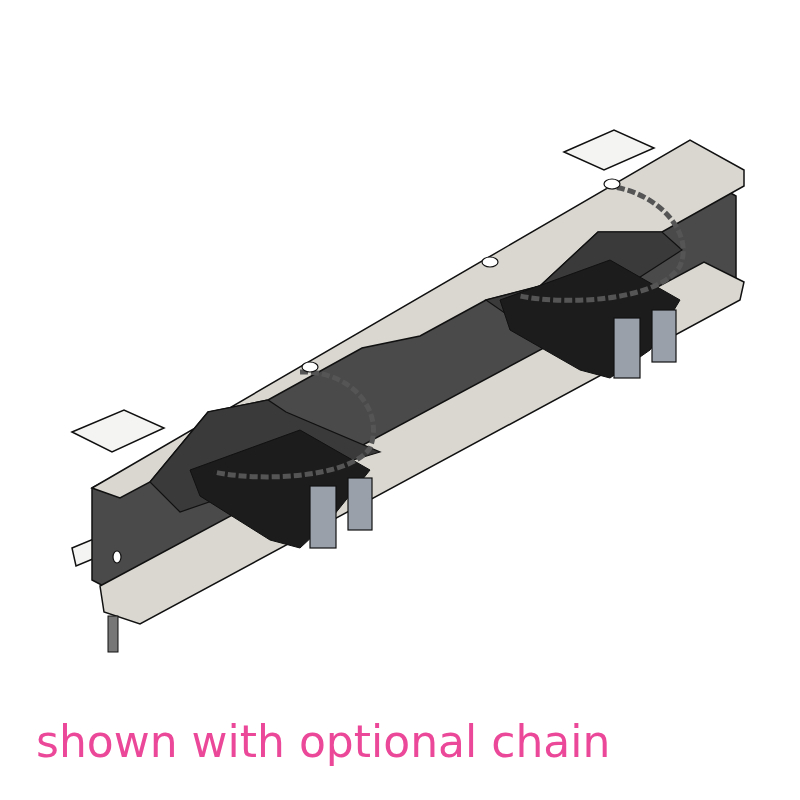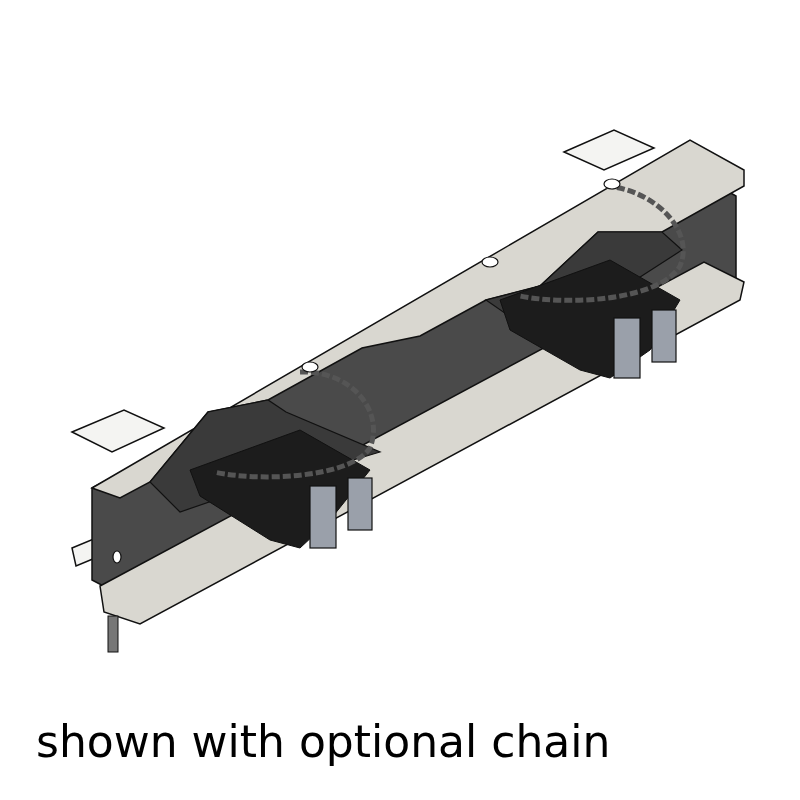--- a/index.html
+++ b/index.html
@@ -1,18 +1,18 @@
 <!DOCTYPE html>
 <html><head>
 <meta charset="utf-8">
 <style>
   html, body { margin:0; padding:0; background:#ffffff; }
   body { width:800px; height:800px; position:relative; overflow:hidden; font-family:"DejaVu Sans", sans-serif; }
   #illustration { position:absolute; left:0; top:0; width:800px; height:700px; }
-  #caption { position:absolute; left:36px; top:716px; font-size:44px; color:#000000; letter-spacing:0px; white-space:nowrap; }
+  #caption { position:absolute; left:36px; top:716px; font-size:44px; color:#ec4899; letter-spacing:0px; white-space:nowrap; }
 </style>
 </head>
 <body>
 
 <svg id="illustration" viewBox="0 0 800 700" xmlns="http://www.w3.org/2000/svg">
   <g>
     <polygon points="72,432 124,410 164,428 112,452" fill="#f4f4f2" stroke="#111" stroke-width="1.5"></polygon>
     <polygon points="72,548 96,538 100,556 76,566" fill="#f4f4f2" stroke="#111" stroke-width="1.5"></polygon>
   </g>
   <g>

